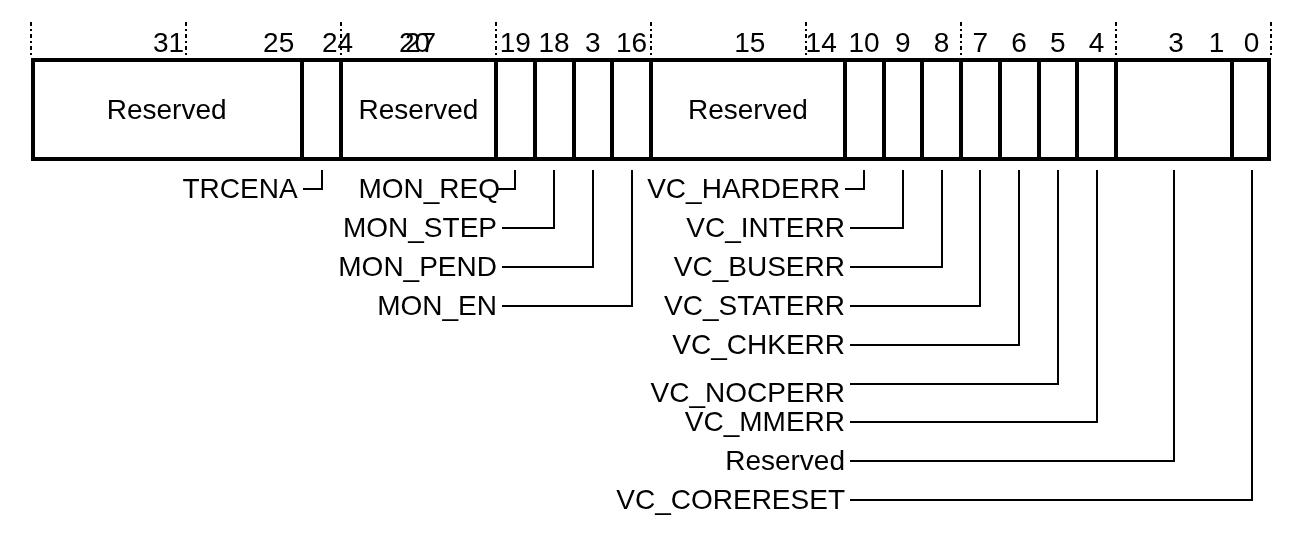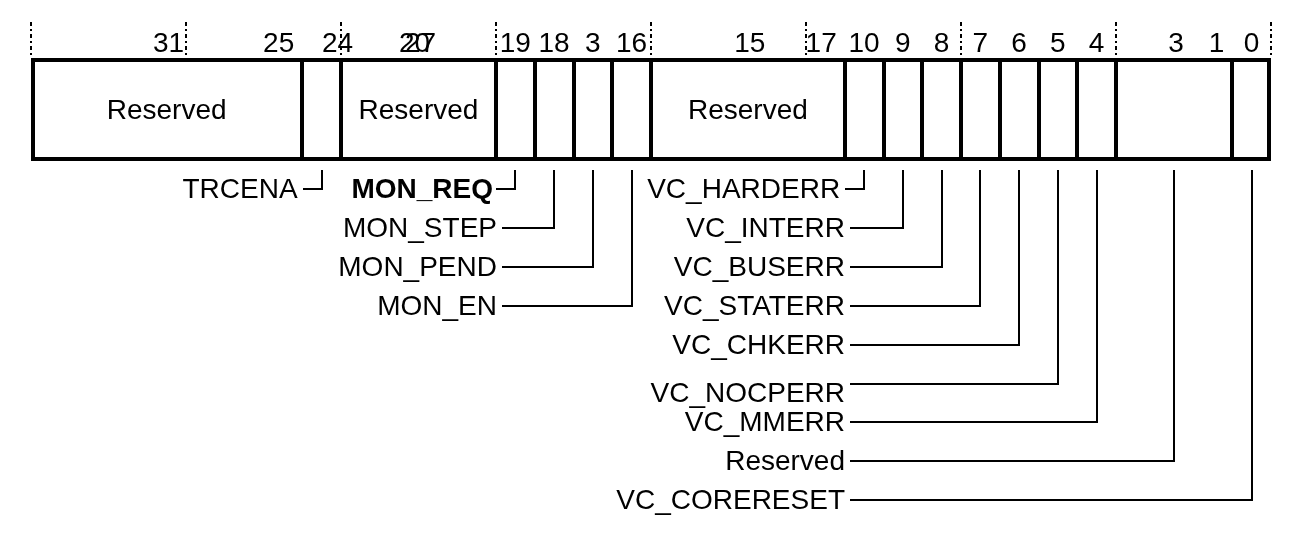--- a/index.html
+++ b/index.html
@@ -53,21 +53,21 @@
         <span>Reserved</span>
       </div>
       <div class="abs divider" style="left: 494px; top: 61px; width: 4px; height: 97px;"></div>
       <div class="abs bitnum left" style="left: 345px; top: 29px; width: 151px; height: 28px;">27</div>
       <div class="abs bitnum right" style="left: 341px; top: 29px; width: 147px; height: 28px; text-align: center;">20</div>
       <div class="abs cell" style="left: 496px; top: 58px; width: 38.75px; height: 103px;"></div>
       <div class="abs divider" style="left: 532.75px; top: 61px; width: 4px; height: 97px;"></div>
       <div class="abs bitnum center" style="left: 496px; top: 29px; width: 38.75px; height: 28px;">19</div>
       <div class="abs cline" style="left: 514.375px; top: 170px; width: 2px; height: 20px;"></div>
       <div class="abs cline" style="left: 496.375px; top: 188px; width: 20px; height: 2px;"></div>
-      <div class="abs clabel" style="left: 73px; top: 175px; width: 420px; height: 28px; font-weight: bold;">MON_REQ</div>
+      <div class="abs clabel" style="left: 80px; top: 175px; width: 420px; height: 28px;">MON_REQ</div>
       <div class="abs cell" style="left: 534.75px; top: 58px; width: 38.75px; height: 103px;"></div>
       <div class="abs divider" style="left: 571.5px; top: 61px; width: 4px; height: 97px;"></div>
       <div class="abs bitnum center" style="left: 534.75px; top: 29px; width: 38.75px; height: 28px;">18</div>
       <div class="abs cline" style="left: 553.125px; top: 170px; width: 2px; height: 58.9px;"></div>
       <div class="abs cline" style="left: 502px; top: 226.9px; width: 53.125px; height: 2px;"></div>
       <div class="abs clabel" style="left: 77px; top: 213.9px; width: 420px; height: 28px;">MON_STEP</div>
       <div class="abs cell" style="left: 573.5px; top: 58px; width: 38.75px; height: 103px;"></div>
       <div class="abs divider" style="left: 610.25px; top: 61px; width: 4px; height: 97px;"></div>
       <div class="abs bitnum center" style="left: 573.5px; top: 29px; width: 38.75px; height: 28px;">3</div>
       <div class="abs cline" style="left: 591.875px; top: 170px; width: 2px; height: 97.8px;"></div>
@@ -77,21 +77,21 @@
       <div class="abs divider" style="left: 649px; top: 61px; width: 4px; height: 97px;"></div>
       <div class="abs bitnum center" style="left: 612.25px; top: 29px; width: 38.75px; height: 28px;">16</div>
       <div class="abs cline" style="left: 630.625px; top: 170px; width: 2px; height: 136.7px;"></div>
       <div class="abs cline" style="left: 502px; top: 304.7px; width: 130.625px; height: 2px;"></div>
       <div class="abs clabel" style="left: 77px; top: 291.7px; width: 420px; height: 28px;">MON_EN</div>
       <div class="abs cell cell-text" style="left: 651px; top: 58px; width: 193.75px; height: 103px;">
         <span>Reserved</span>
       </div>
       <div class="abs divider" style="left: 842.75px; top: 61px; width: 4px; height: 97px;"></div>
       <div class="abs bitnum left" style="left: 655px; top: 29px; width: 189.75px; height: 28px;">15</div>
-      <div class="abs bitnum right" style="left: 651px; top: 29px; width: 185.75px; height: 28px;">17</div>
+      <div class="abs bitnum right" style="left: 651px; top: 29px; width: 185.75px; height: 28px;">14</div>
       <div class="abs cell" style="left: 844.75px; top: 58px; width: 38.75px; height: 103px;"></div>
       <div class="abs divider" style="left: 881.5px; top: 61px; width: 4px; height: 97px;"></div>
       <div class="abs bitnum center" style="left: 844.75px; top: 29px; width: 38.75px; height: 28px;">10</div>
       <div class="abs cline" style="left: 863.125px; top: 170px; width: 2px; height: 20px;"></div>
       <div class="abs cline" style="left: 845.125px; top: 188px; width: 20px; height: 2px;"></div>
       <div class="abs clabel" style="left: 420.125px; top: 175px; width: 420px; height: 28px;">VC_HARDERR</div>
       <div class="abs cell" style="left: 883.5px; top: 58px; width: 38.75px; height: 103px;"></div>
       <div class="abs divider" style="left: 920.25px; top: 61px; width: 4px; height: 97px;"></div>
       <div class="abs bitnum center" style="left: 883.5px; top: 29px; width: 38.75px; height: 28px;">9</div>
       <div class="abs cline" style="left: 901.875px; top: 170px; width: 2px; height: 58.9px;"></div>

